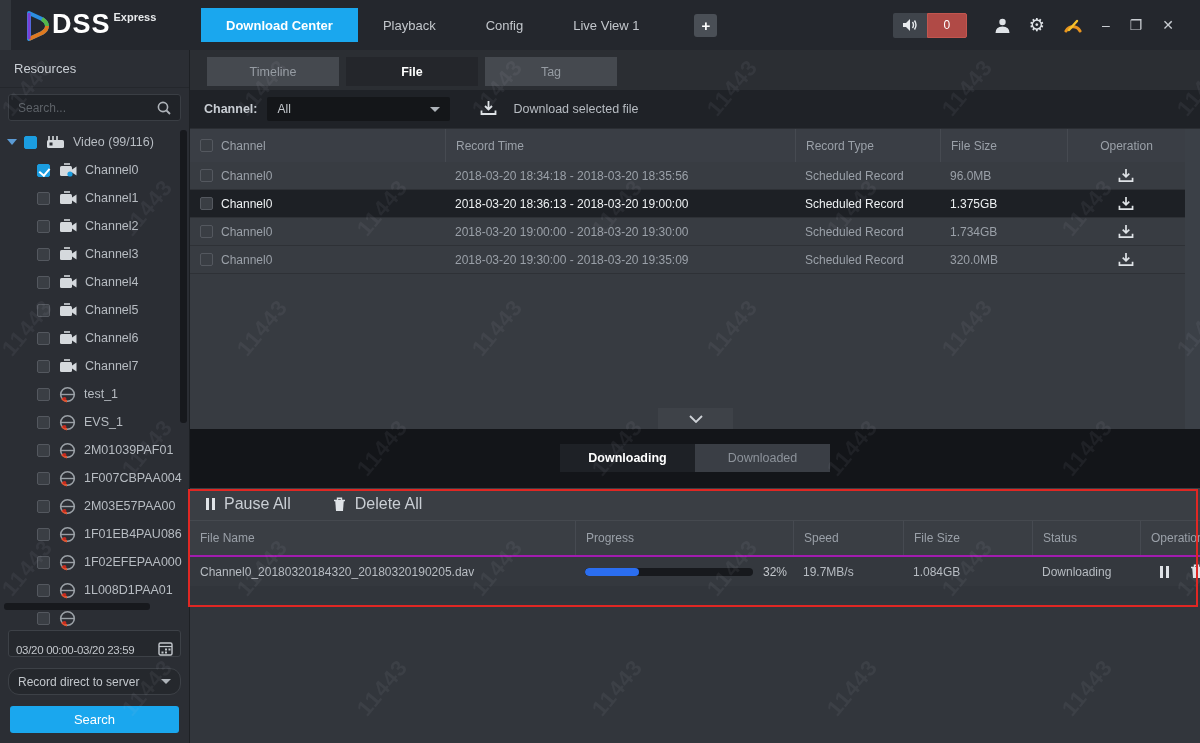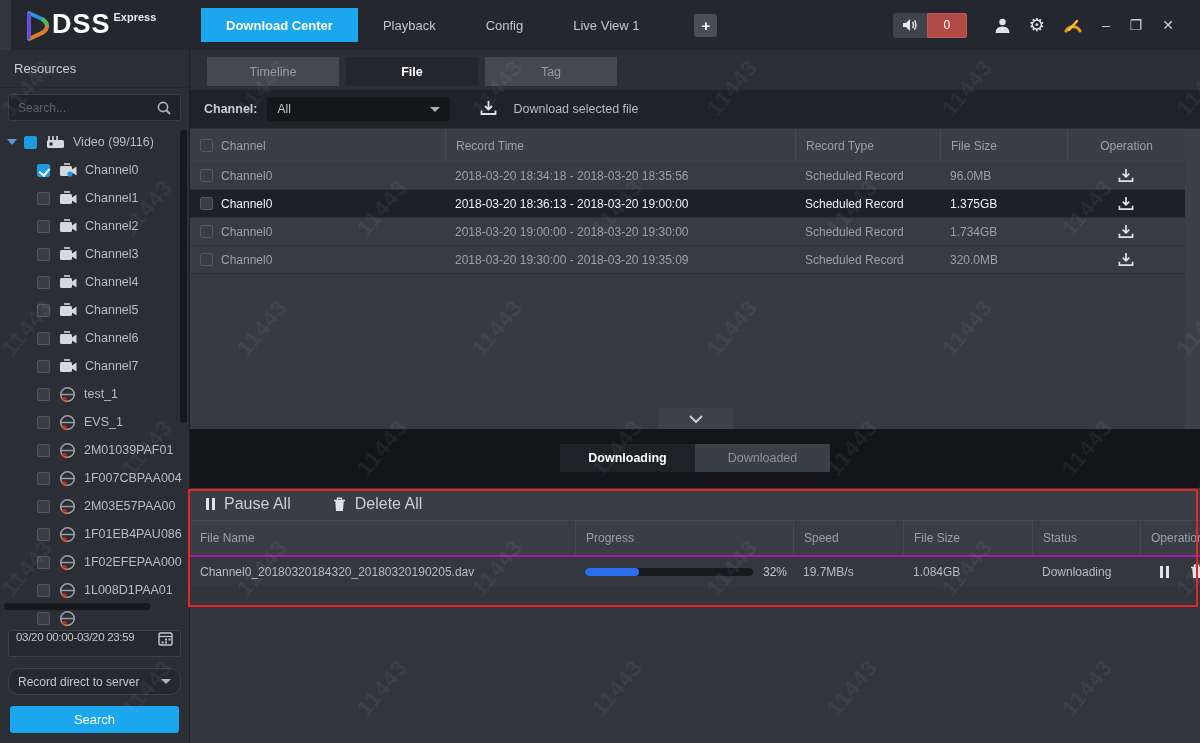--- a/index.html
+++ b/index.html
@@ -48,21 +48,21 @@
         flex:none; margin-right:9px; position:relative; }
   .cb.checked { background:#1b9de0; border-color:#1b9de0; }
   .cb.checked::after { content:""; position:absolute; left:3px; top:1px; width:5px; height:8px;
         border:solid #fff; border-width:0 2px 2px 0; transform:rotate(40deg); }
   .cb.indet { background:#1b9de0; border-color:#1b9de0; }
   .ti-icon { margin-right:8px; display:flex; align-items:center; flex:none; }
   .ti-label { overflow:hidden; text-overflow:clip; }
   .vscroll { position:absolute; right:2px; top:80px; width:7px; height:293px; background:#17191d; border-radius:3px; }
   .hscroll { position:absolute; left:4px; top:553px; width:146px; height:7px; background:#17191d; border-radius:3px; }
   .date-field { position:absolute; left:8px; right:8px; top:580px; height:27px; background:#25282d;
-                border:1px solid #3d4147; border-radius:3px; display:flex; align-items:flex-start;
+                border:1px solid #3d4147; border-radius:3px; display:flex; align-items:flex-end;
                 padding:0 7px; color:#c3c7cc; font-size:11.5px; }
   .date-field .dval { flex:1; letter-spacing:-0.3px; }
   .stream-select { position:absolute; left:8px; right:8px; top:618px; height:27px; background:#25282d;
                    border:1px solid #3d4147; border-radius:11px; display:flex; align-items:center;
                    padding:0 9px; color:#c3c7cc; font-size:12px; }
   .stream-select .sval { flex:1; }
   .caret { width:0; height:0; border-left:5px solid transparent; border-right:5px solid transparent;
            border-top:5px solid #aeb3b9; flex:none; }
   .search-btn { position:absolute; left:10px; right:10px; top:656px; height:27px; background:#1aa7ee;
                 border-radius:3px; color:#fff; font-size:13px; display:flex; align-items:center; justify-content:center; }

